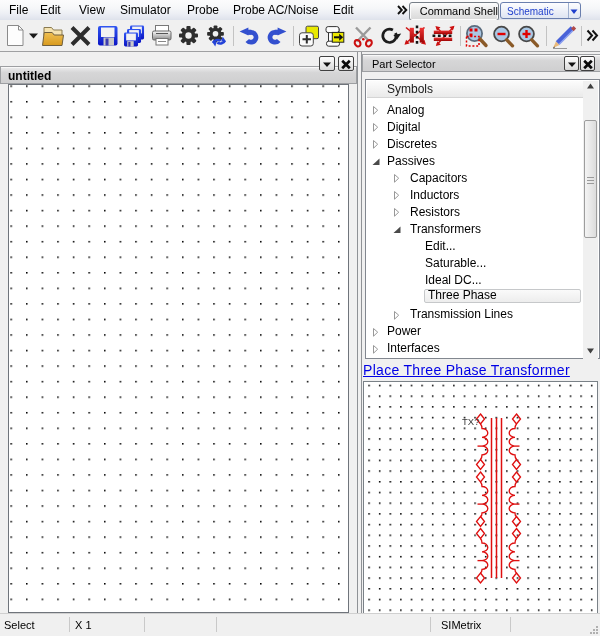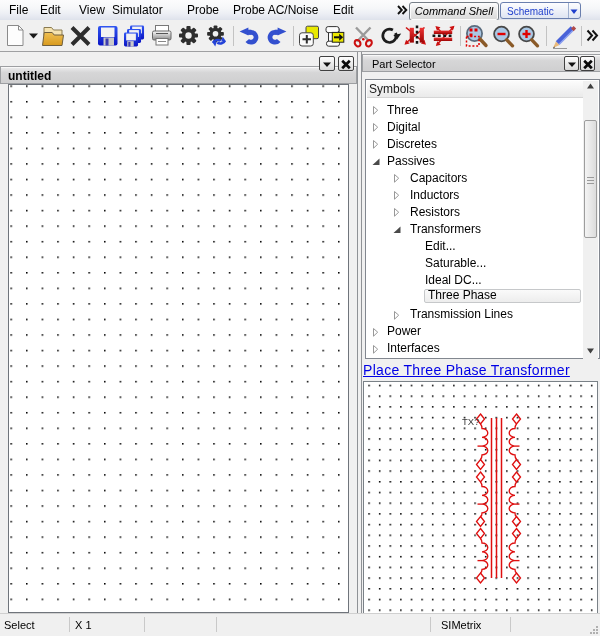--- a/index.html
+++ b/index.html
@@ -10,21 +10,21 @@
   .mitem{position:absolute;top:0;height:28px;line-height:20px;font-size:12px;color:#000;}
   
   #toolbar{left:0;top:20px;width:600px;height:31px;background:#f0f0f0;border-bottom:1px solid #9fa0a2;}
   
   .ptitle{height:18px;background:linear-gradient(180deg,#ededee,#d6d6d7 35%,#cfcfd0);border:1px solid #9d9fa2;box-sizing:border-box;box-shadow:inset 0 1px 0 #f8f8f8;}
   .pbtn{position:absolute;top:2px;width:16px;height:15px;background:linear-gradient(180deg,#fefefe,#d9d9d9);border:1px solid #404040;border-radius:2px;box-sizing:border-box;}
   
   .canvas{background:#fff;border:1px solid #6f747b;box-sizing:border-box;}
   
   #listbox{left:365px;top:79px;width:234.5px;height:280px;background:#fff;border:1px solid #82878f;box-sizing:border-box;}
-  #lbheader{position:absolute;left:1px;top:1px;width:216px;height:17px;background:linear-gradient(180deg,#fcfcfc,#eaeaea);border-bottom:1px solid #d5d5d5;font-size:12px;color:#1a1a1a;line-height:17px;padding-left:2px;box-sizing:border-box;}
+  #lbheader{position:absolute;left:1px;top:1px;width:216px;height:17px;background:linear-gradient(180deg,#fcfcfc,#eaeaea);border-bottom:1px solid #d5d5d5;font-size:12px;color:#1a1a1a;line-height:17px;padding-left:20px;box-sizing:border-box;}
   .trow{position:absolute;height:17px;line-height:17px;font-size:12px;color:#000;white-space:nowrap;}
   
   #sbar{position:absolute;right:1px;top:1px;width:15px;height:278px;background:#f0f0f0;}
   .sarrow{position:absolute;left:0;width:15px;height:16px;background:#f0f0f0;}
   #sthumb{position:absolute;left:1px;top:39px;width:13px;height:118px;background:linear-gradient(90deg,#f4f4f4,#dcdcdc);border:1px solid #9d9d9d;border-radius:2px;box-sizing:border-box;}
   
   #plink{left:363px;top:361.8px;font-size:14px;color:#0000e6;text-decoration:underline;letter-spacing:0.3px;}
   
   #preview{left:362.5px;top:381px;width:235.5px;height:233px;background:#fff;border:1.5px solid #7a8187;box-sizing:border-box;}
   
@@ -32,28 +32,28 @@
   .ssep{position:absolute;top:3px;width:1px;height:15px;background:#c9c9c9;}
   .stxt{position:absolute;top:4.5px;font-size:11px;color:#000;}
 </style>
 </head>
 <body>
 
 <div id="menubar" class="abs">
   <span class="mitem" style="left:9px">File</span>
   <span class="mitem" style="left:40px">Edit</span>
   <span class="mitem" style="left:79px">View</span>
-  <span class="mitem" style="left:112px">Simulator</span>
+  <span class="mitem" style="left:120px">Simulator</span>
   <span class="mitem" style="left:187px">Probe</span>
   <span class="mitem" style="left:233px">Probe AC/Noise</span>
   <span class="mitem" style="left:333px">Edit</span>
   <svg class="abs" style="left:397px;top:5px" width="11" height="10">
       <path d="M1,1 l3.8,4 -3.8,4 M5.5,1 l3.8,4 -3.8,4" stroke="#111" stroke-width="1.9" fill="none"></path>
     </svg>
-  <div class="abs" style="left:409px;top:2px;width:88px;height:17px;border:1px solid #777f88;border-radius:3px;background:linear-gradient(180deg,#fdfdfd,#e8e8e8 50%,#d8d8d8);box-shadow:inset 0 0 0 1px #fbfbfb;font-size:11px;text-align:center;line-height:16px;color:#000;font-style:italic;">Command Shell</div>
+  <div class="abs" style="left:409px;top:2px;width:88px;height:17px;border:1px solid #777f88;border-radius:3px;background:linear-gradient(180deg,#fdfdfd,#e8e8e8 50%,#d8d8d8);box-shadow:inset 0 0 0 1px #fbfbfb;font-size:11px;text-align:right;line-height:16px;color:#000;">Command Shell</div>
   <div class="abs" style="left:500px;top:2px;width:81px;height:17px;border:1px solid #6a7fae;border-radius:3px;background:linear-gradient(180deg,#fdfdff,#eef1f8 50%,#dfe5f2);font-size:10px;color:#1f3fcc;box-sizing:border-box;">
      <span style="position:absolute;left:6px;top:2px;line-height:13px;">Schematic Editor</span>
      <span style="position:absolute;right:11px;top:0;width:1px;height:15px;background:#9fb0cf;"></span>
      <svg class="abs" style="right:1.5px;top:5.5px" width="9" height="6">
         <polygon points="0.5,0.5 7.5,0.5 4,5" fill="#1f3fcc"></polygon>
       </svg>
   </div>
 </div>
 
 <div id="toolbar" class="abs"></div>
@@ -267,21 +267,21 @@
     </svg></div>
 <div class="pbtn" style="left:579.5px;top:56px;position:absolute;width:15px;"><svg width="14" height="13">
       <path d="M3.2,2.8 L10.8,10.2 M10.8,2.8 L3.2,10.2" stroke="#0a0a0a" stroke-width="2.7"></path>
     </svg></div>
 <div id="listbox" class="abs">
   <div id="lbheader">Symbols</div>
   <div id="treezone">
     <svg class="abs" style="left:7px;top:25.5px" width="6" height="9">
         <path d="M0.5,0.5 L4.7,4.2 L0.5,8.2 Z" fill="#fff" stroke="#989898"></path>
       </svg>
-      <div class="trow" style="left:21px;top:21.5px">Three</div>
+      <div class="trow" style="left:21px;top:21.5px">Analog</div>
     <svg class="abs" style="left:7px;top:42.5px" width="6" height="9">
         <path d="M0.5,0.5 L4.7,4.2 L0.5,8.2 Z" fill="#fff" stroke="#989898"></path>
       </svg>
       <div class="trow" style="left:21px;top:38.5px">Digital</div>
     <svg class="abs" style="left:7px;top:59.5px" width="6" height="9">
         <path d="M0.5,0.5 L4.7,4.2 L0.5,8.2 Z" fill="#fff" stroke="#989898"></path>
       </svg>
       <div class="trow" style="left:21px;top:55.6px">Discretes</div>
     <svg class="abs" style="left:6px;top:77.5px" width="8" height="8">
         <path d="M7.5,0.5 L7.5,7 L0.5,7 Z" fill="#4a4a4a"></path>

